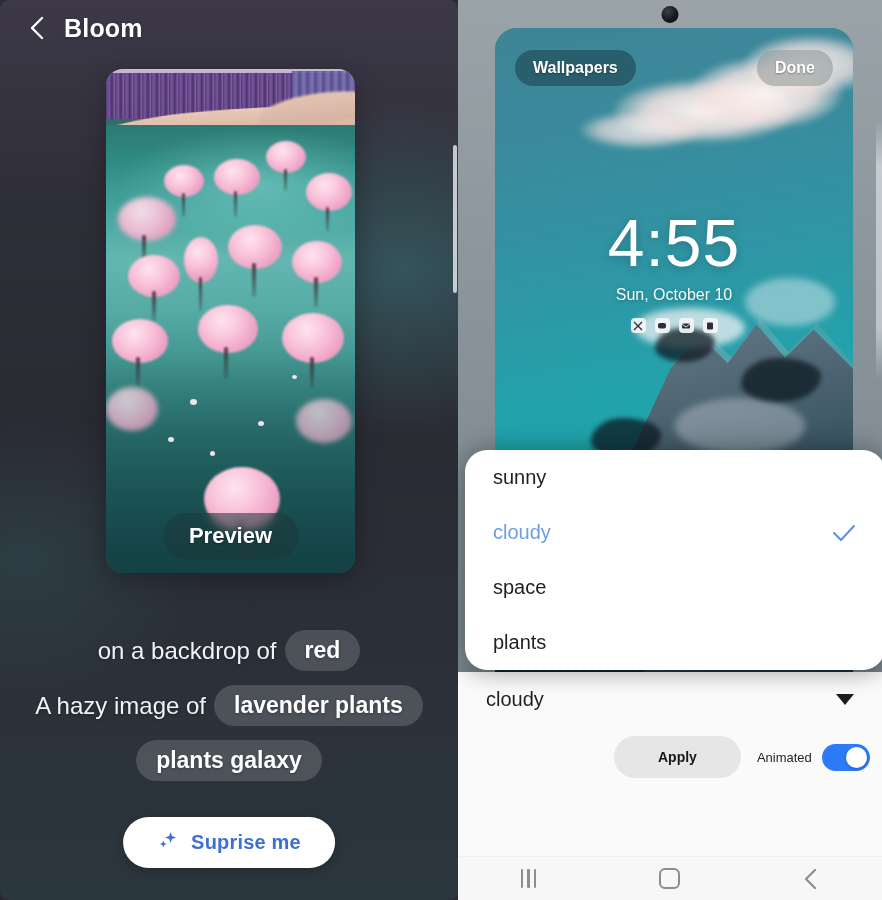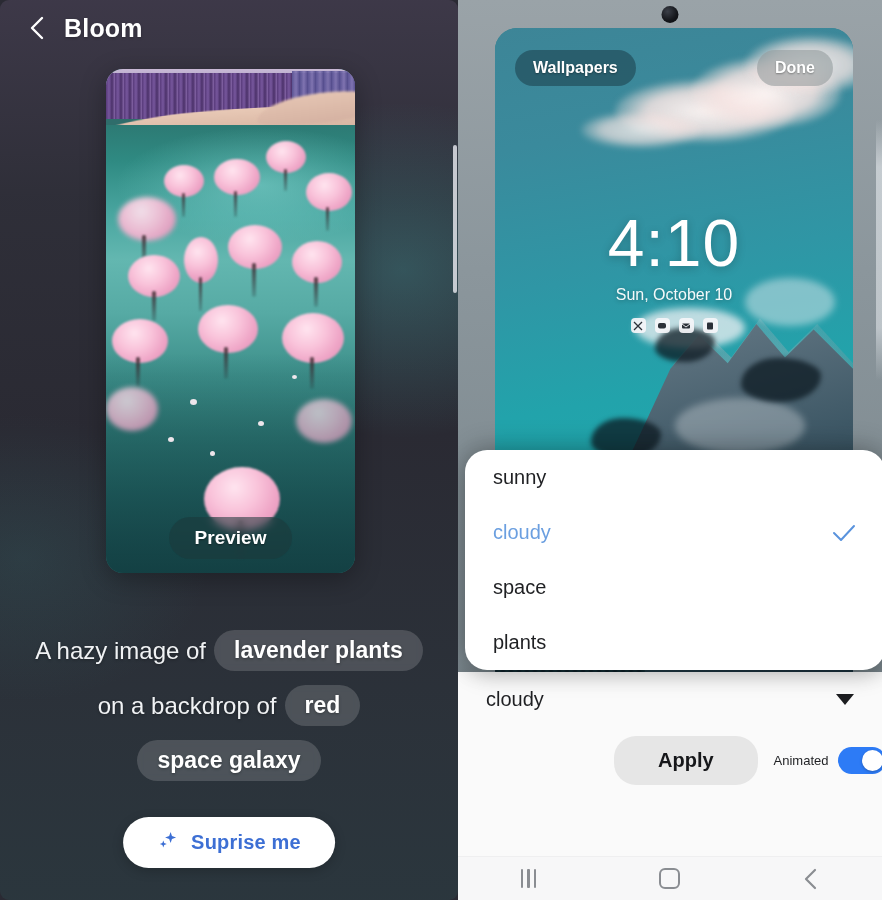--- a/index.html
+++ b/index.html
@@ -140,21 +140,21 @@
     background: rgba(255,240,246,0.92);
     border-radius: 50%;
     filter: blur(0.7px);
   }
   .preview-pill {
     position: absolute;
     left: 50%; transform: translateX(-50%);
     bottom: 14px;
     background: rgba(28,56,58,0.55);
     color: #ffffff;
-    font-size: 19px; font-weight: bold;
+    font-size: 22px; font-weight: bold;
     padding: 10px 26px;
     border-radius: 22px;
     backdrop-filter: blur(4px);
     text-shadow: 0 1px 2px rgba(0,0,0,0.4);
     z-index: 3;
     cursor: pointer;
   }
 
   
   .left-scrollbar {
@@ -402,21 +402,21 @@
   .action-row {
     display: flex; align-items: center;
     padding: 10px 20px 0 20px;
     gap: 16px;
   }
   .apply-btn {
     background: #e6e6e6;
     border: none;
     border-radius: 22px;
     color: #16171a;
-    font-size: 20px;
+    font-size: 14px;
     font-weight: bold;
     padding: 13px 44px;
     cursor: pointer;
     margin-left: 136px;
   }
   .animated-group {
     display: flex; align-items: center; gap: 10px;
     margin-left: auto;
     margin-right: 6px;
   }
@@ -552,29 +552,29 @@
         <div class="petal" style="left:152px; top:352px; width:6px; height:5px;"></div>
         <div class="petal" style="left:186px; top:306px; width:5px; height:4px;"></div>
       </div>
       <div class="preview-pill">Preview</div>
     </div>
 
     <div class="left-scrollbar"></div>
 
     <div class="prompt-block">
       <div class="prompt-line">
+        <span class="prompt-static">on a backdrop of</span>
+        <span class="prompt-chip">red</span>
+      </div>
+      <div class="prompt-line">
         <span class="prompt-static">A hazy image of</span>
         <span class="prompt-chip">lavender plants</span>
       </div>
       <div class="prompt-line">
-        <span class="prompt-static">on a backdrop of</span>
-        <span class="prompt-chip">red</span>
-      </div>
-      <div class="prompt-line">
-        <span class="prompt-chip">space galaxy</span>
+        <span class="prompt-chip">plants galaxy</span>
       </div>
     </div>
 
     <button class="surprise-btn">
       <span>
         <svg width="22" height="22" viewBox="0 0 22 22" fill="none">
           <path d="M13.5 2 L14.9 6.1 L19 7.5 L14.9 8.9 L13.5 13 L12.1 8.9 L8 7.5 L12.1 6.1 Z" fill="#3d6fd4"></path>
           <path d="M6.2 10.5 L7.1 13.1 L9.7 14 L7.1 14.9 L6.2 17.5 L5.3 14.9 L2.7 14 L5.3 13.1 Z" fill="#3d6fd4"></path>
         </svg>
       </span>
@@ -601,21 +601,21 @@
       <div class="ls-snow" style="left:180px; top:370px; width:130px; height:56px; opacity:0.42;"></div>
       <div class="ls-rock" style="left:160px; top:300px; width:60px; height:34px;"></div>
       <div class="ls-rock" style="left:246px; top:330px; width:80px; height:44px;"></div>
       <div class="ls-rock" style="left:96px; top:390px; width:70px; height:40px;"></div>
       <div class="ls-rock" style="left:230px; top:430px; width:96px; height:50px;"></div>
       <div class="ls-trees"></div>
 
       <div class="ls-pill wallpapers">Wallpapers</div>
       <div class="ls-pill done">Done</div>
 
-      <div class="ls-clock">4:10</div>
+      <div class="ls-clock">4:55</div>
       <div class="ls-date">Sun, October 10</div>
 
       <div class="ls-notif-row">
         <div class="notif-ico">
           <svg width="10" height="10" viewBox="0 0 10 10">
               <path d="M1 1 L9 9 M9 1 L1 9" stroke="#2a3038" stroke-width="1.3"></path>
             </svg>
         </div>
         <div class="notif-ico">
           <svg width="10" height="10" viewBox="0 0 10 10">

